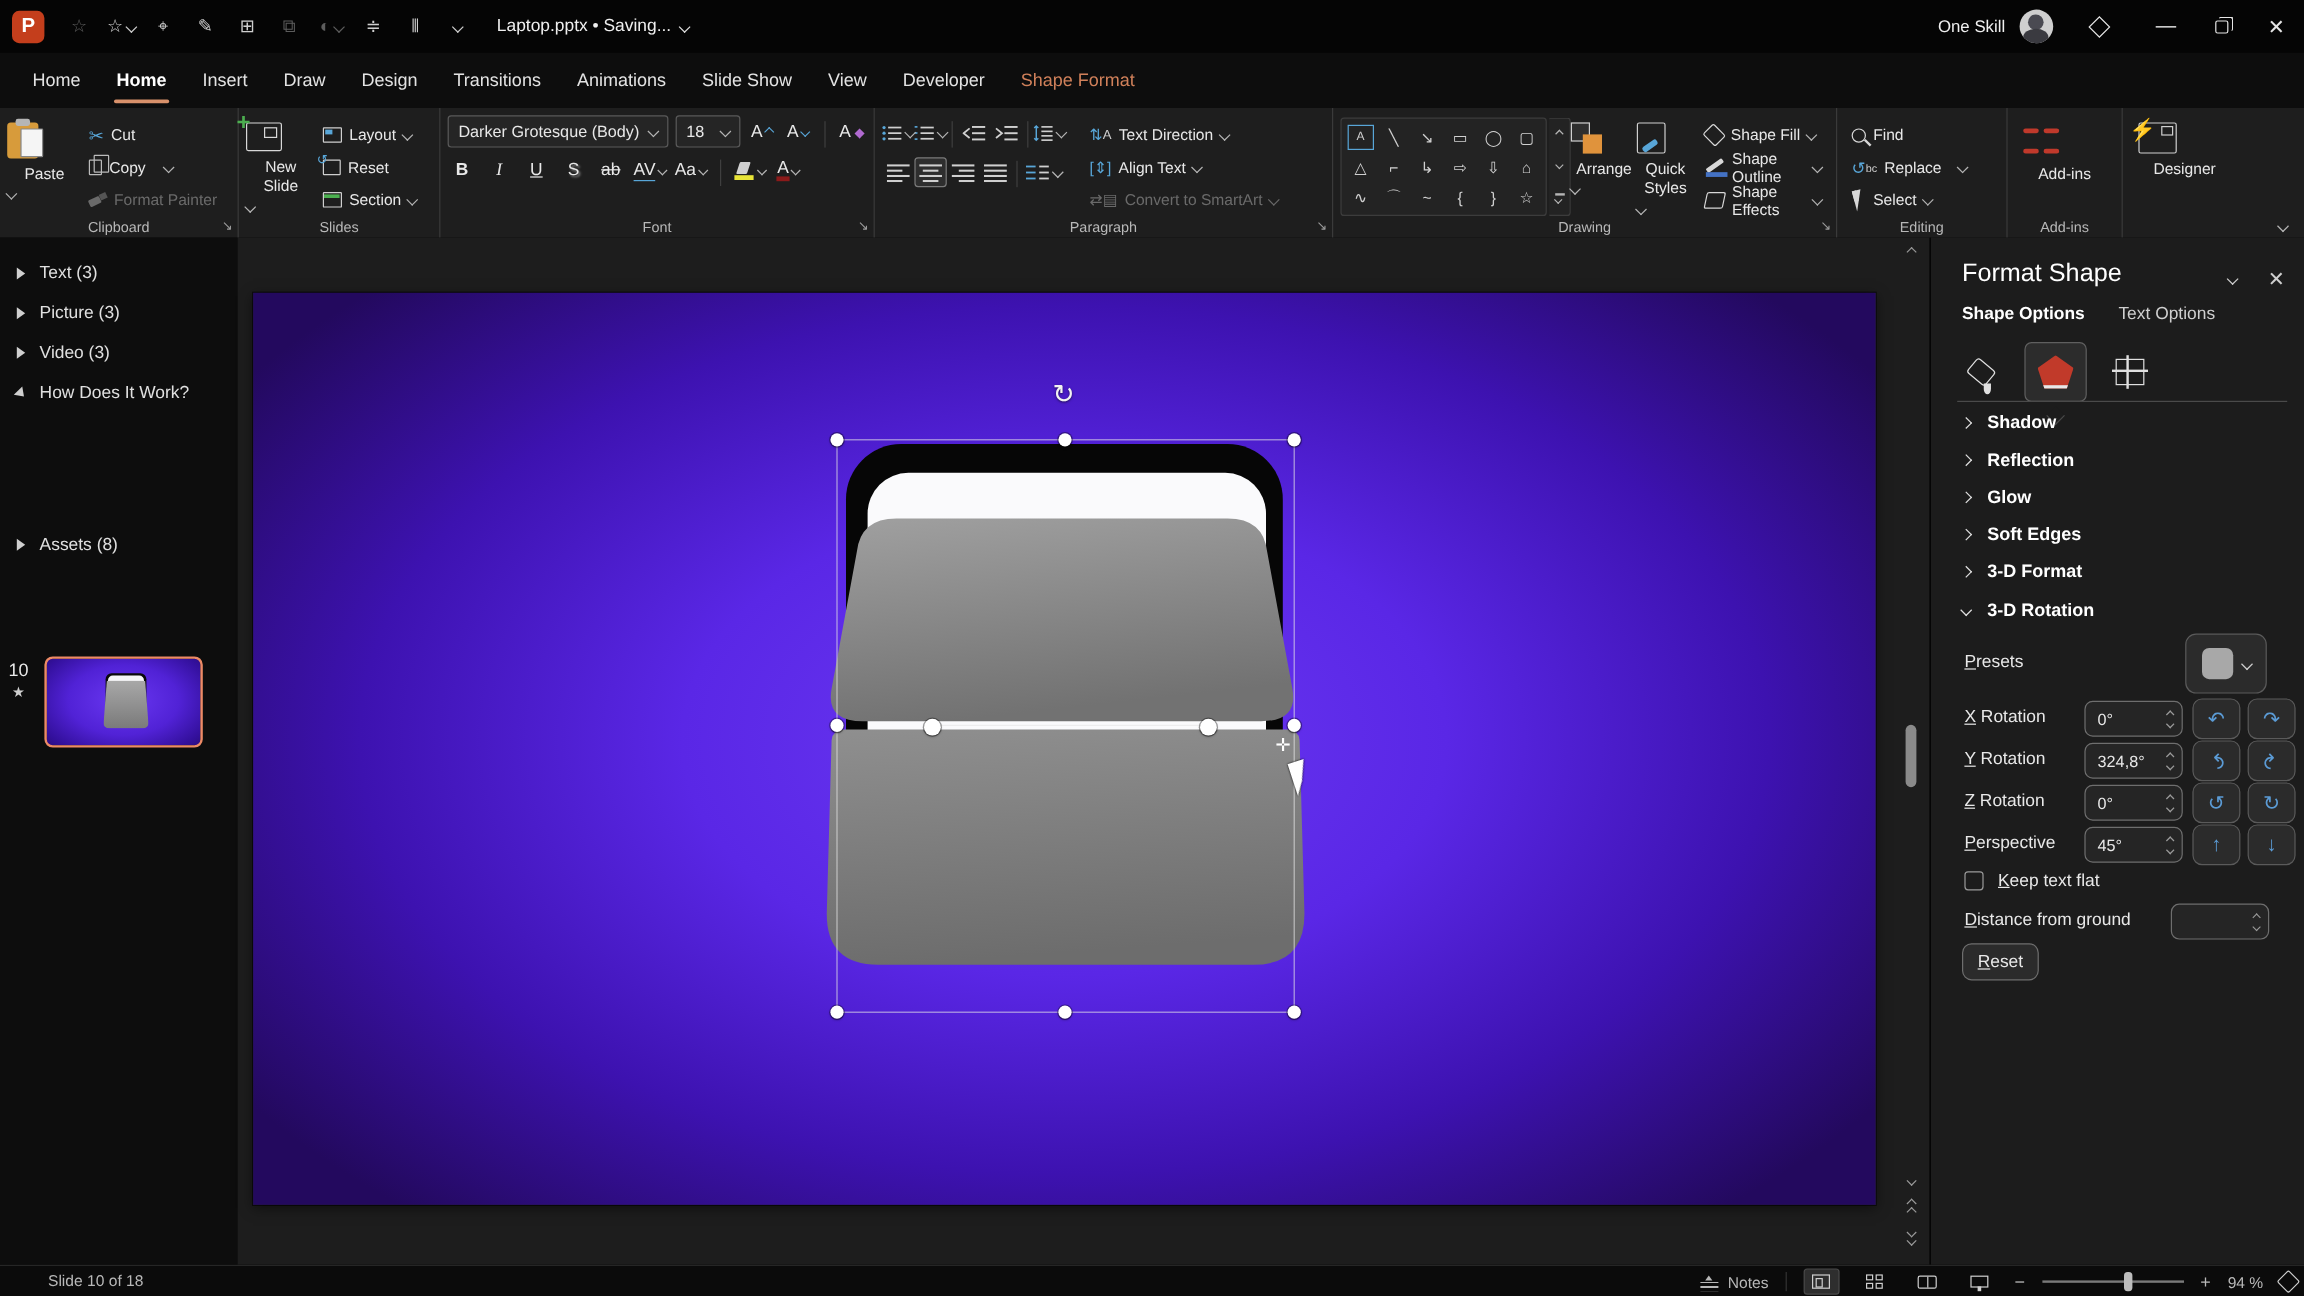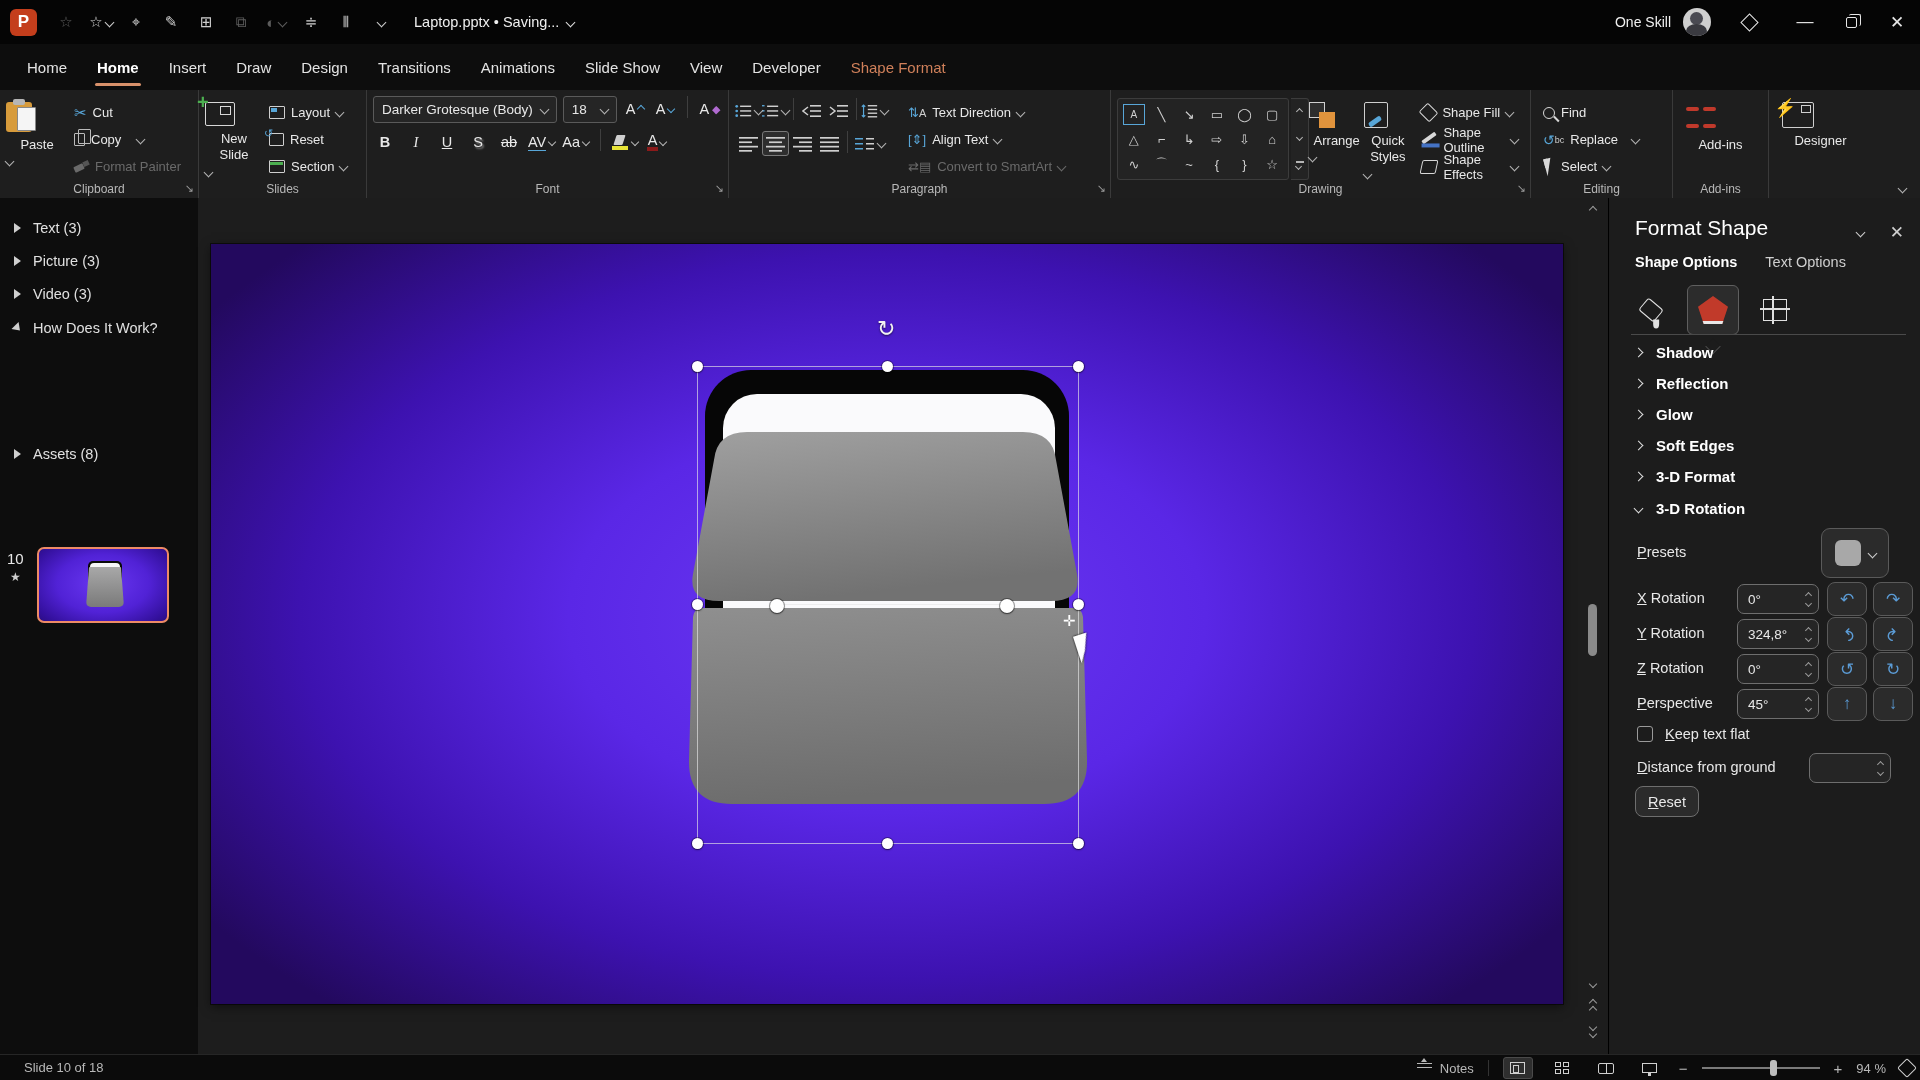--- a/index.html
+++ b/index.html
@@ -1,20 +1,20 @@
 <!DOCTYPE html>
 <html><head>
 <meta charset="utf-8">
 <style>
   * { margin:0; padding:0; box-sizing:border-box; }
   html,body { width:1920px; height:1080px; background:#000; overflow:hidden;
     font-family:"Liberation Sans", sans-serif; -webkit-font-smoothing:antialiased; }
   #app { position:relative; width:1920px; height:1080px; background:#0a0a0a; color:#e6e6e6; }
   .abs { position:absolute; }
-  .row { display:flex; align-items:flex-start; }
+  .row { display:flex; align-items:flex-end; }
   .chv { width:7px; height:7px; border-right:1.6px solid currentColor; border-bottom:1.6px solid currentColor;
          transform:rotate(45deg); display:inline-block; flex:0 0 auto; }
   .chv.up { transform:rotate(-135deg); }
   
   #titlebar { left:0; top:0; width:1920px; height:44px; background:#050505; display:flex; align-items:center; }
   .ppt-logo { width:27px; height:27px; margin-left:10px; border-radius:6px; background:#c43e1c;
     color:#fff; font-weight:bold; font-size:17px; display:flex; align-items:center; justify-content:center; }
   .qat { display:flex; align-items:center; gap:9px; margin-left:16px; color:#cfcfcf; }
   .qat .qi { width:26px; height:26px; display:flex; align-items:center; justify-content:center; font-size:15px; }
   .dim { color:#5d5d5d !important; }
@@ -808,21 +808,21 @@
           </span>
       </div>
 
       <div class="reset-btn" style="top:258px;">
         <span class="plabel" style="font-size:14.5px;">Reset</span>
       </div>
     </div>
   </div>
 
   <div id="statusbar" class="abs">
-    <span style="margin-left:24px;">Slide 10 of 18</span>
+    <span style="margin-left:40px;">Slide 10 of 18</span>
     <div class="sb-right">
       <span class="row" style="gap:8px;">
         <span class="notes-ic"></span>
         <span>Notes</span>
       </span>
       <span class="sb-sep"></span>
       <span class="view-ic sel">
           <span class="vi-normal"></span>
         </span>
       <span class="view-ic">

